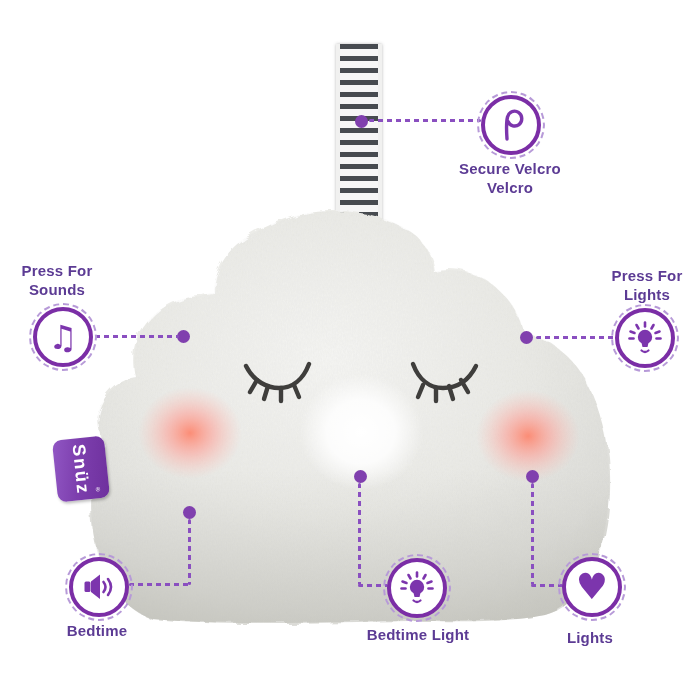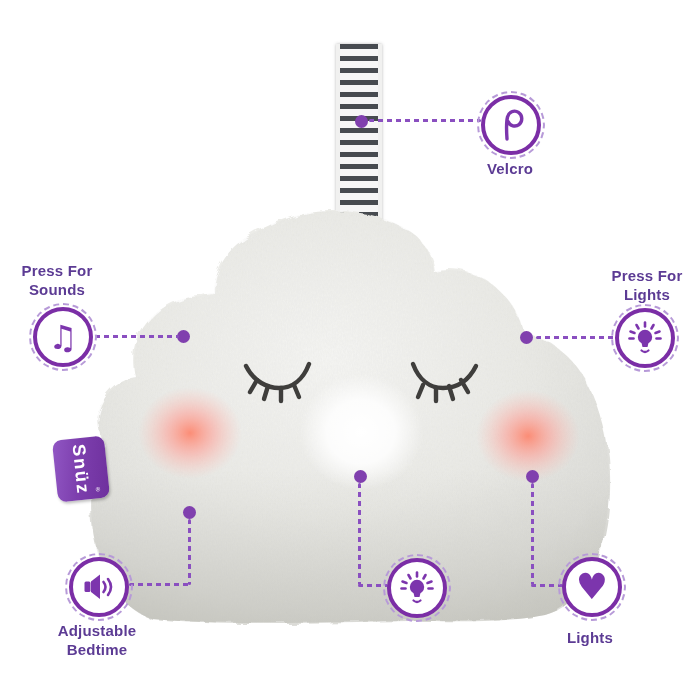--- a/index.html
+++ b/index.html
@@ -203,31 +203,35 @@
       <path d="M14.2,21.5 h7.6 l-1.3,5.5 h-5 z" fill="#7c35ad"></path>
       <path d="M14.5,30.5 q3.5,3 7,0" fill="none" stroke="#7c35ad" stroke-width="2.2" stroke-linecap="round"></path>
     </svg>
   </div>
 
   <div class="badge" style="left:562px;top:557px;">
     <span class="glyph-icon" style="font-size:36px;">♥</span>
   </div>
 
   <div class="lbl" style="left:425px;top:159px;">
+    <span>Secure Velcro</span>
     <span>Velcro</span>
   </div>
   <div class="lbl" style="left:-28px;top:261px;">
     <span>Press For</span>
     <span>Sounds</span>
   </div>
   <div class="lbl" style="left:562px;top:266px;">
     <span>Press For</span>
     <span>Lights</span>
   </div>
   <div class="lbl" style="left:12px;top:621px;">
-    <span>Adjustable</span>
     <span>Bedtime</span>
+  </div>
+  <div class="lbl" style="left:333px;top:625px;">
+    <span>Bedtime Light</span>
+    <span></span>
   </div>
   <div class="lbl" style="left:505px;top:628px;">
     <span>Lights</span>
   </div>
 
 </div>
 
 </body></html>

